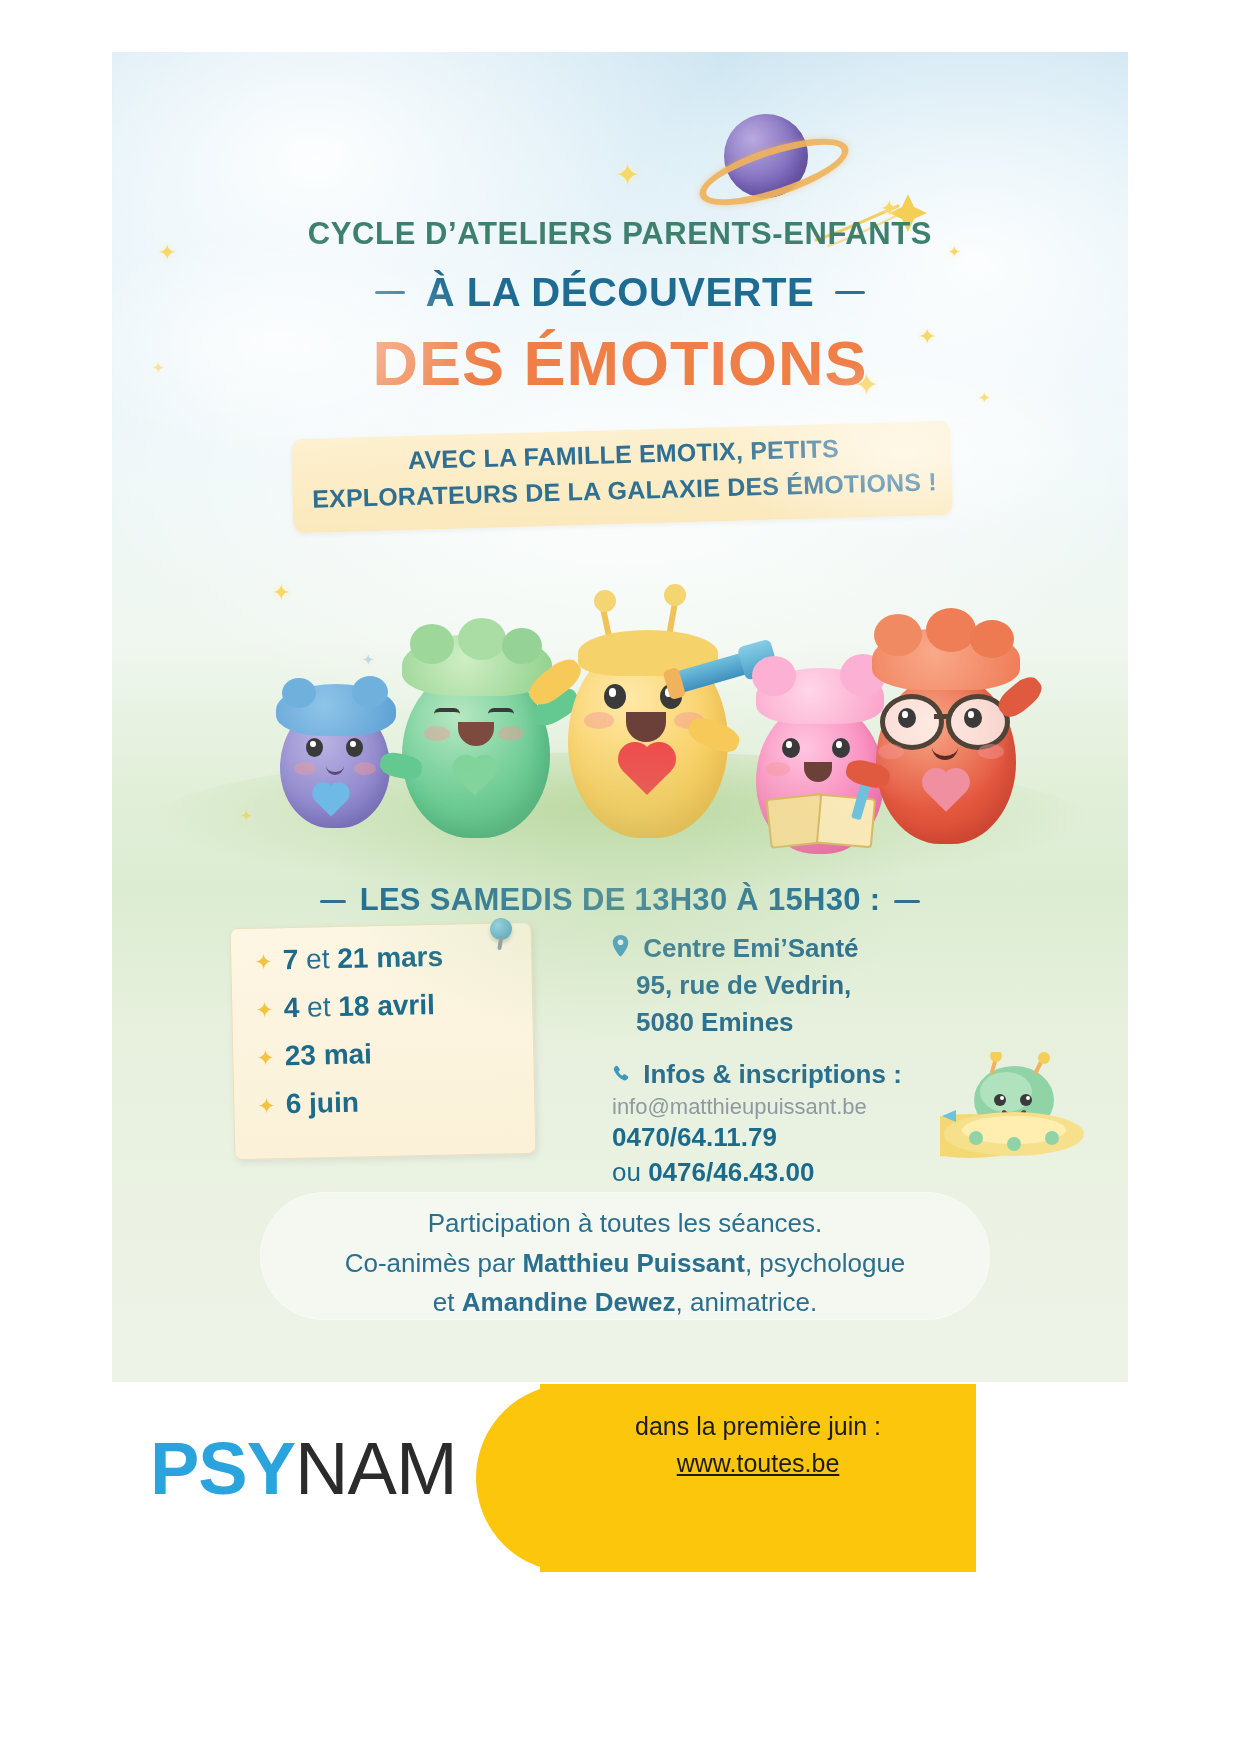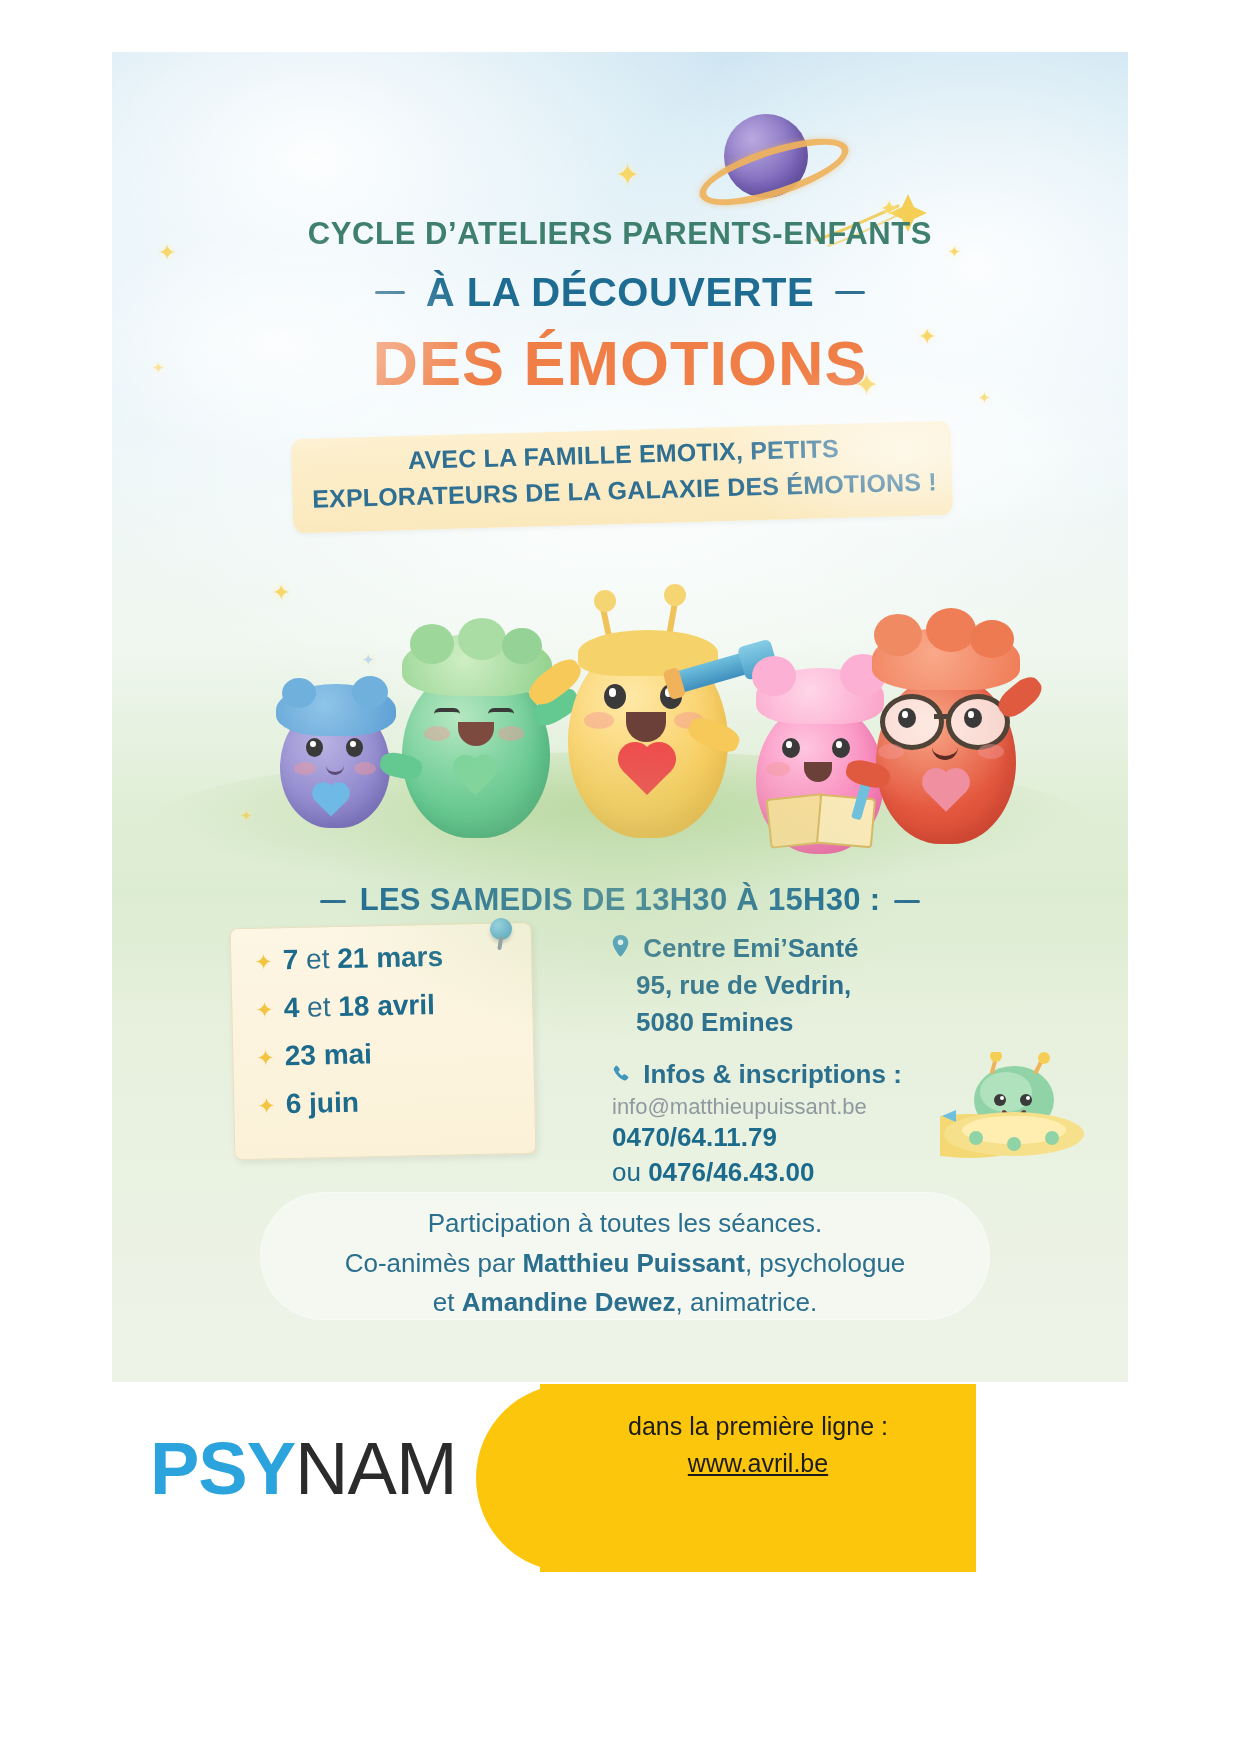--- a/index.html
+++ b/index.html
@@ -650,15 +650,15 @@
   </div>
 
 </div>
 
 <div class="logo">
   <span class="psy">PSY</span><span class="nam">NAM</span>
 </div>
 
 <div class="yellow-card"></div>
 <div class="yellow-text">
-  <div>dans la première ligne :</div>
-  <div class="url">www.avril.be</div>
+  <div>dans la première juin :</div>
+  <div class="url">www.toutes.be</div>
 </div>
 
 </body></html>

